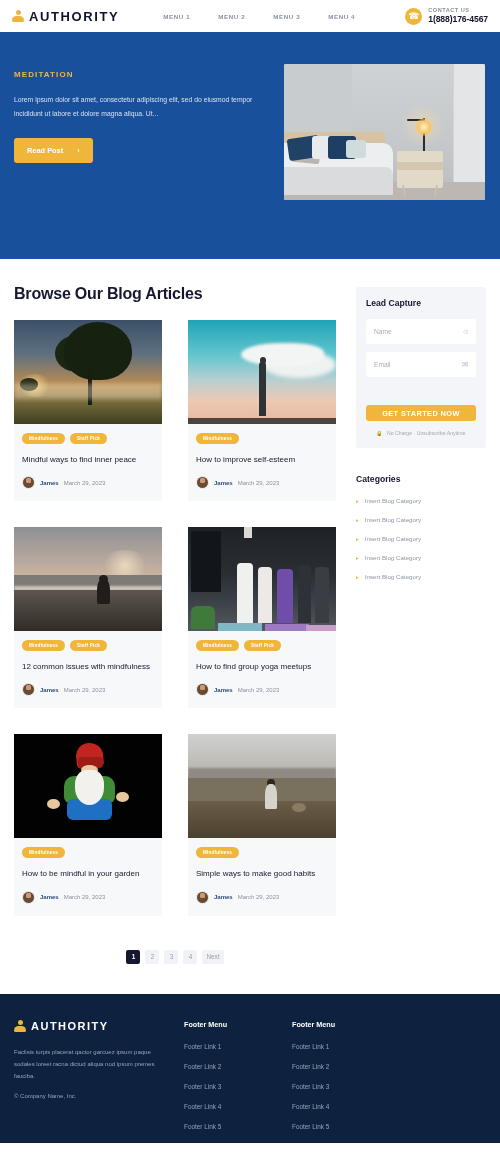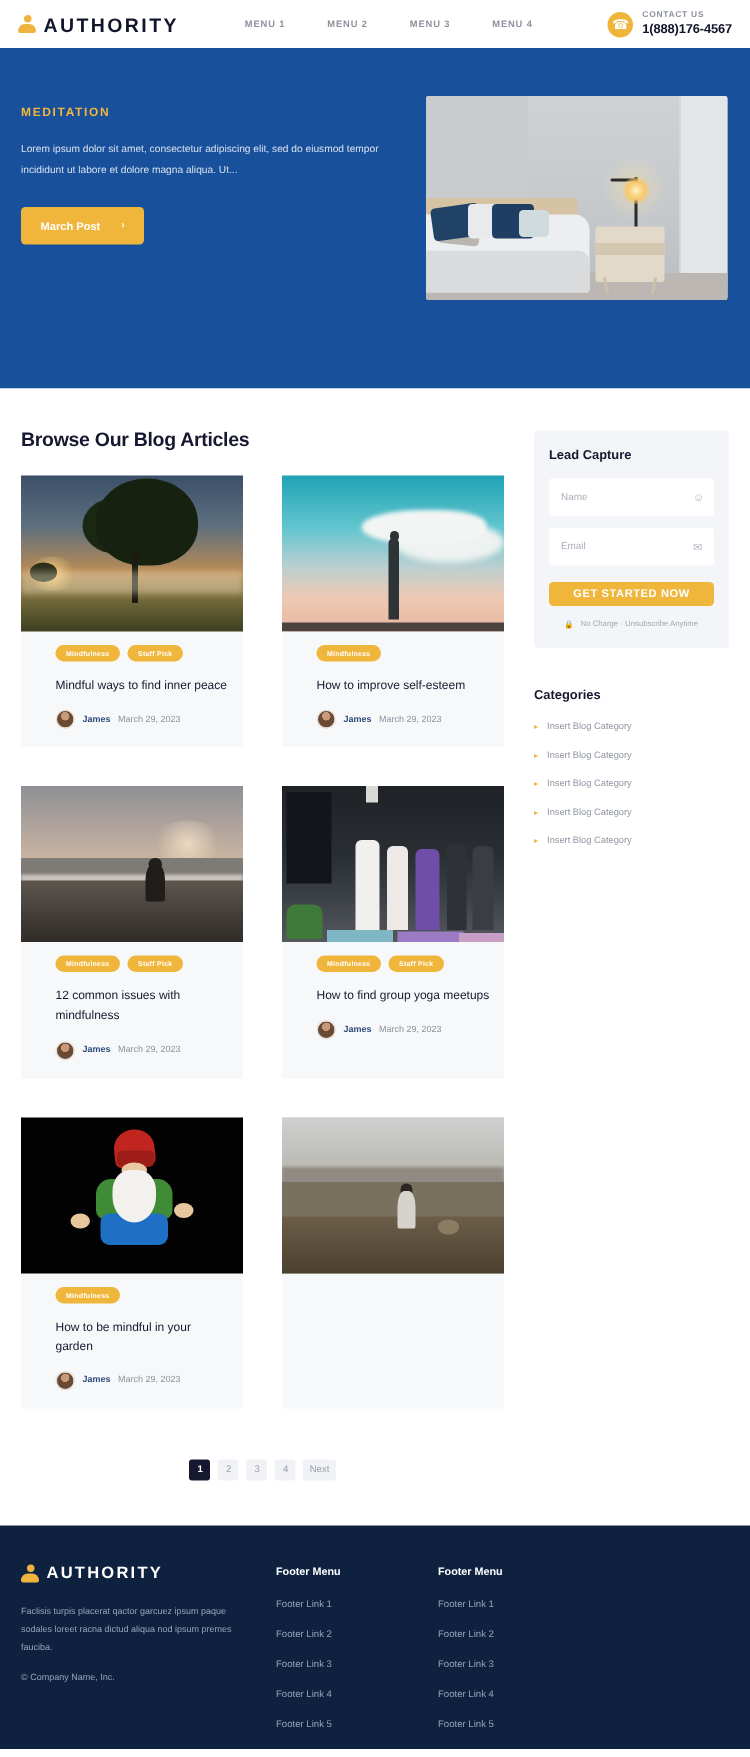--- a/index.html
+++ b/index.html
@@ -129,27 +129,27 @@
   .bd-lamp-a { position:absolute; right:30%; bottom:58%; width:9%; height:2px; background:#2b2b2b; border-radius:2px; }
   .bd-bulb { position:absolute; right:26%; bottom:47%; width:9%; height:13%; border-radius:50%;
     background: radial-gradient(circle, #fff0c0 0%, #f6c86a 45%, rgba(246,200,106,0.12) 75%, rgba(246,200,106,0) 100%); }
   .bd-glow { position:absolute; right:19%; bottom:40%; width:24%; height:30%; border-radius:50%;
     background: radial-gradient(circle, rgba(255,226,160,0.45) 0%, rgba(255,226,160,0) 70%); }
 
   
   .main { display: flex; padding: 26px 14px 0 14px; gap: 20px; background: #ffffff; }
   .content { width: 322px; }
   .section-title {
-    font-size: 13px; font-weight: 700; color: #15182e;
+    font-size: 16px; font-weight: 700; color: #15182e;
     letter-spacing: -0.2px; margin-bottom: 17px;
   }
   .card-grid { display: flex; flex-wrap: wrap; gap: 26px 26px; }
   .card { width: 148px; background: #f7f8fa; }
   .card-img { width: 148px; height: 104px; position: relative; overflow: hidden; display:block; }
-  .card-body { padding: 9px 8px 12px 8px; margin-left: 15px; }
+  .card-body { padding: 9px 8px 12px 8px; }
   .tags { display: flex; gap: 5px; margin-bottom: 9px; }
   .tag {
     background: #f0b63c; color: #ffffff;
     font-size: 4.6px; font-weight: 700;
     padding: 3px 7px; border-radius: 8px;
     letter-spacing: 0.2px; white-space: nowrap;
     cursor: pointer;
   }
   .card-title {
     font-size: 8px; color: #15182e; line-height: 1.65;
@@ -248,21 +248,21 @@
     flex: 1; border: none; outline: none;
     font-size: 6.6px; color: #15182e;
     font-family: "Liberation Sans", sans-serif; background: transparent;
   }
   .field input::placeholder { color: #a9aeb8; }
   .field .fi { color: #b4b9c2; font-size: 7.5px; line-height: 1; }
   .cta-btn {
     width: 100%; background: #f0b63c; color: #ffffff;
     border: none; border-radius: 3px; height: 16px;
     font-size: 7.4px; font-weight: 700; letter-spacing: 0.4px;
-    cursor: pointer; margin-top: 2px; margin-bottom: 9px;
+    cursor: pointer; margin-top: 20px; margin-bottom: 9px;
     font-family: "Liberation Sans", sans-serif;
   }
   .cta-note {
     display: flex; align-items: center; justify-content: center; gap: 4px;
     font-size: 5.2px; color: #a2a7b1;
   }
   .cat-title { font-size: 8.6px; font-weight: 700; color: #15182e; margin-bottom: 13px; }
   .cat-list { list-style: none; }
   .cat-item {
     display: flex; align-items: center; gap: 6px;
@@ -320,21 +320,21 @@
         <span class="contact-phone" style="display:block">1(888)176-4567</span>
       </span>
     </div>
   </div>
 
   <div class="hero">
     <div class="hero-left">
       <div class="hero-eyebrow">MEDITATION</div>
       <div class="hero-desc">Lorem ipsum dolor sit amet, consectetur adipiscing elit, sed do eiusmod tempor incididunt ut labore et dolore magna aliqua. Ut...</div>
       <button class="hero-btn">
-        <span>March Post</span>
+        <span>Read Post</span>
         <span class="chev">›</span>
       </button>
     </div>
     <div class="hero-right">
       <div class="hero-photo">
         <span class="bd-wall"></span>
           <span class="bd-wall2"></span>
           <span class="bd-col"></span>
         <span class="bd-floor"></span>
           <span class="bd-head"></span>
@@ -485,20 +485,31 @@
         <div class="card">
           <span class="card-img img-mtn">
             <span class="sky"></span>
               <span class="ridge"></span>
               <span class="hill"></span>
             <span class="ground"></span>
               <span class="rock"></span>
             <span class="sith"></span>
               <span class="sit"></span>
           </span>
+          <div class="card-body">
+            <div class="tags">
+              <span class="tag">Mindfulness</span>
+            </div>
+            <div class="card-title">Simple ways to make good habits</div>
+            <div class="meta">
+              <span class="avatar"></span>
+              <span class="meta-author">James</span>
+              <span class="meta-date">March 29, 2023</span>
+            </div>
+          </div>
         </div>
 
       </div>
 
       <div class="pagination">
         <span class="page-btn active">1</span>
         <span class="page-btn">2</span>
         <span class="page-btn">3</span>
         <span class="page-btn">4</span>
         <span class="page-btn">Next</span>

